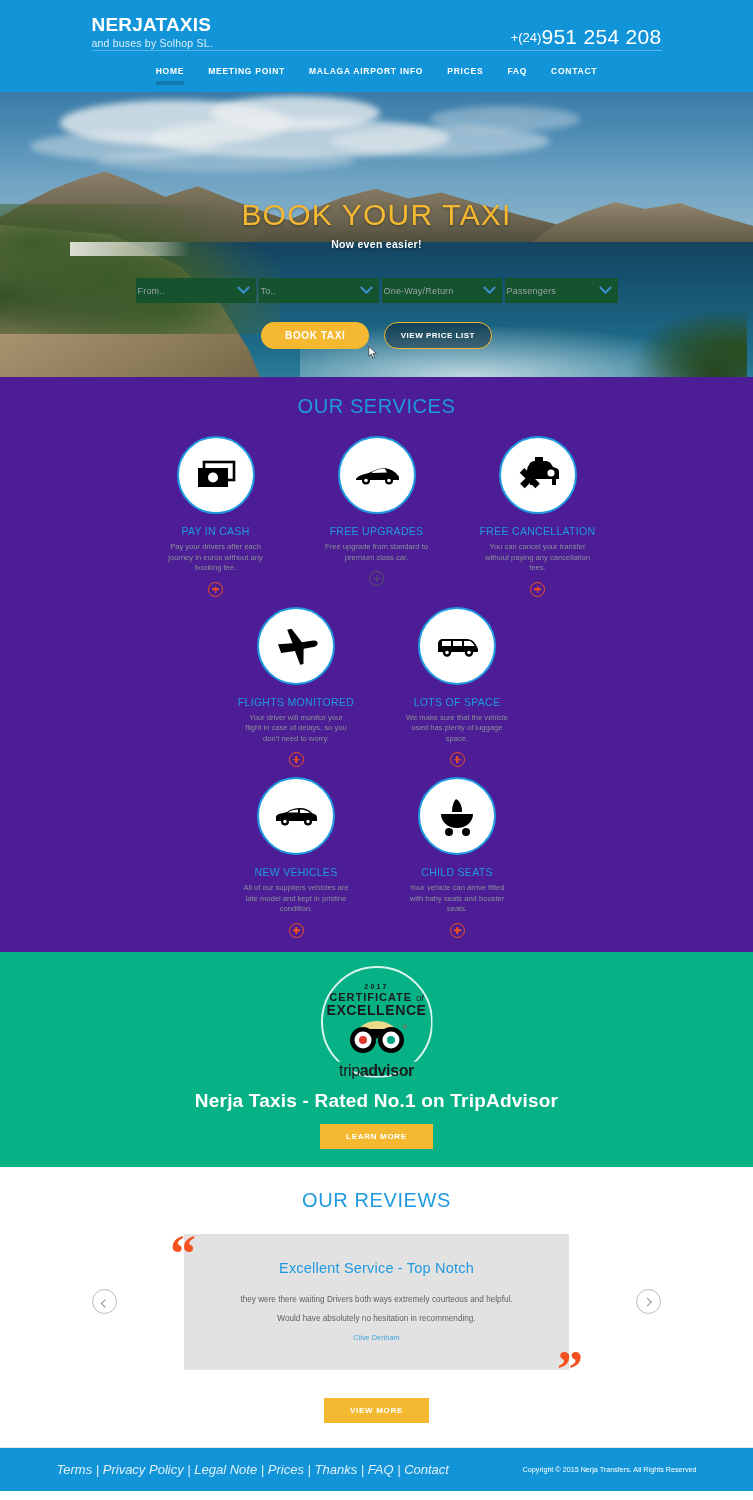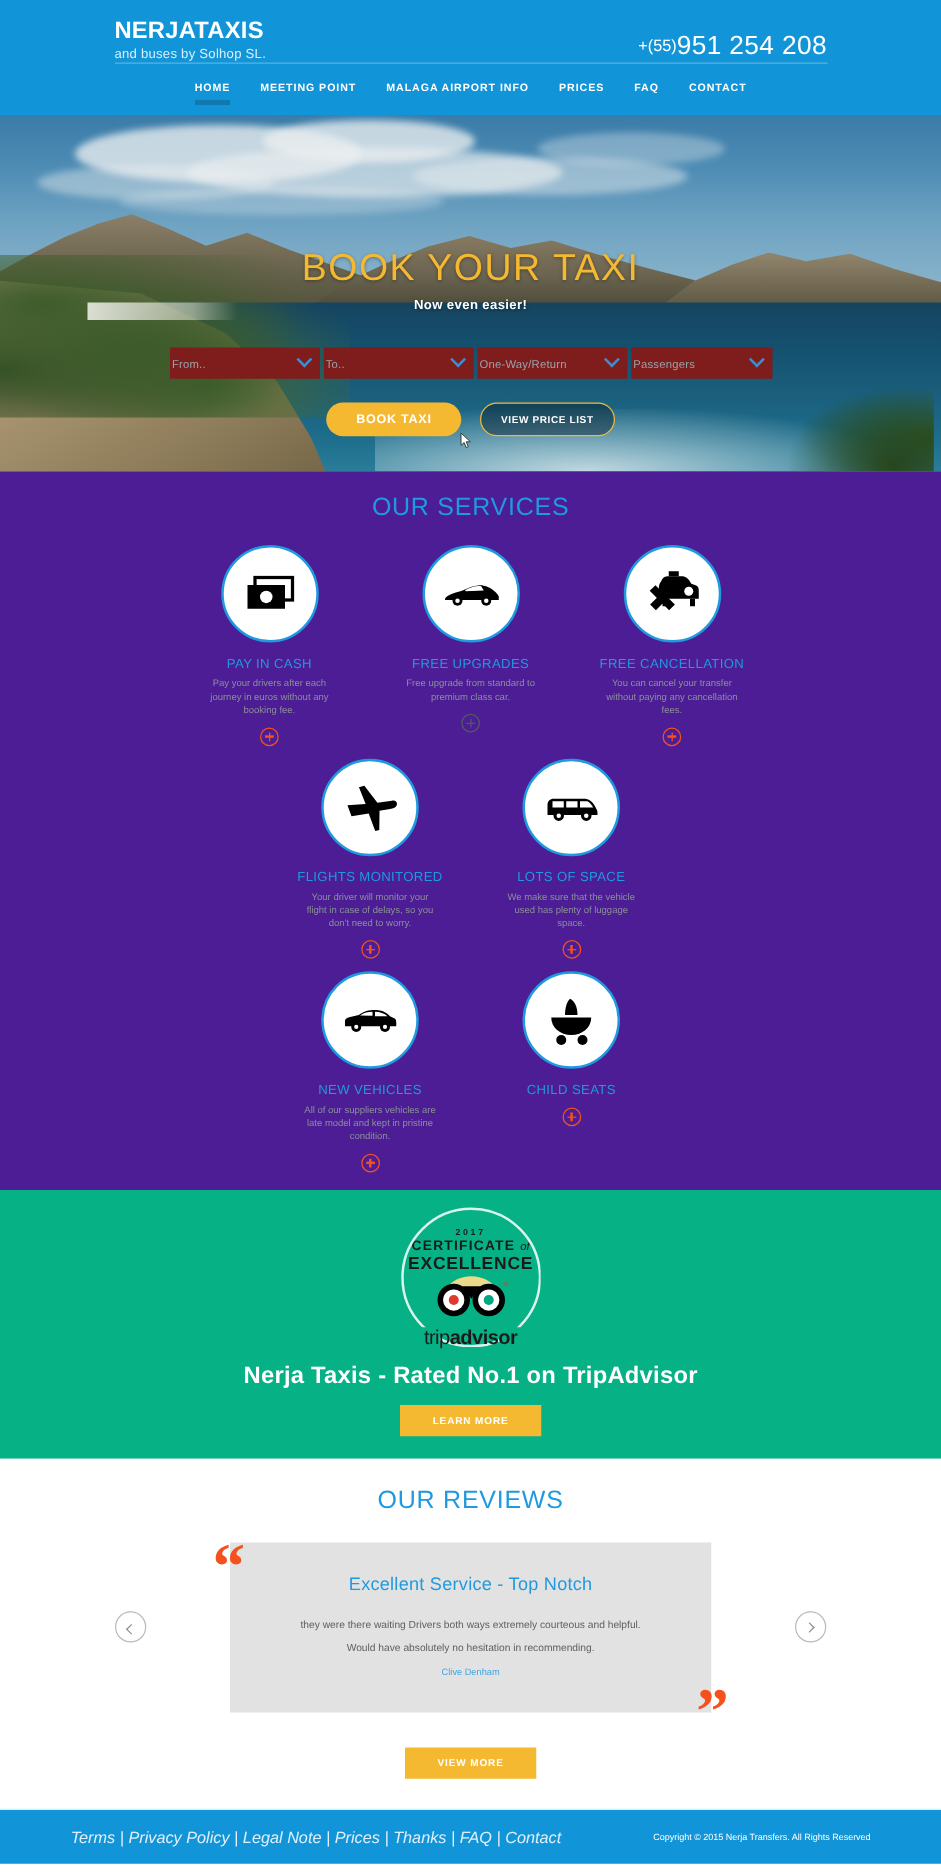--- a/index.html
+++ b/index.html
@@ -167,21 +167,21 @@
     text-shadow: 0 1px 3px rgba(0,0,0,.45);
   }
   .booking-form {
     margin-top: 28px;
     width: 482px;
     margin-left: auto; margin-right: auto;
     display: flex;
     gap: 3px;
   }
   .field {
-    background: #7f1d1d;
+    background: #14532d;
     height: 25px;
     display: flex;
     align-items: center;
     justify-content: space-between;
     padding: 0 8px 0 2px;
     cursor: pointer;
     position: relative;
   }
   .f-from { width: 120px; }
   .f-to { width: 120px; }
@@ -444,21 +444,21 @@
 </head>
 <body>
 
 <div class="header">
   <div class="header-inner">
     <div class="brand">
       <div class="brand-name">NERJATAXIS</div>
       <div class="brand-sub">and buses by Solhop SL.</div>
     </div>
     <div class="phone">
-      <span class="phone-prefix">+(55)</span><span class="phone-number">951 254 208</span>
+      <span class="phone-prefix">+(24)</span><span class="phone-number">951 254 208</span>
     </div>
     <div class="header-rule"></div>
     <div class="nav" id="nav-host"><span class="nav-item active">HOME</span><span class="nav-item">MEETING POINT</span><span class="nav-item">MALAGA AIRPORT INFO</span><span class="nav-item">PRICES</span><span class="nav-item">FAQ</span><span class="nav-item">CONTACT</span></div>
   </div>
 </div>
 
 <div class="hero">
   <div class="hero-sky">
     <div class="cloud c1"></div>
       <div class="cloud c2"></div>
@@ -614,20 +614,21 @@
         <div class="svc">
           <div class="svc-circle">
             <svg width="40" height="40" viewBox="0 0 40 40">
               <path d="M19 3 C23 5 25 10 25 16 L15 16 C15 10 16.5 5.5 19 3 Z" fill="#000"></path>
               <path d="M4 18 L36 18 C36 26 29 32 20 32 C11 32 4 26 4 18 Z" fill="#000"></path>
               <circle cx="12" cy="36" r="4" fill="#000"></circle>
               <circle cx="29" cy="36" r="4" fill="#000"></circle>
             </svg>
           </div>
           <div class="svc-name">CHILD SEATS</div>
+          <div class="svc-desc">Your vehicle can arrive fitted with baby seats and booster seats.</div>
           <div class="plus"></div>
         </div>
       </div>
     </div>
 </div>
 
 <div class="ta-band">
   <div class="ta-badge">
     <div class="ta-ring"></div>
     <div class="ta-year">2017</div>

